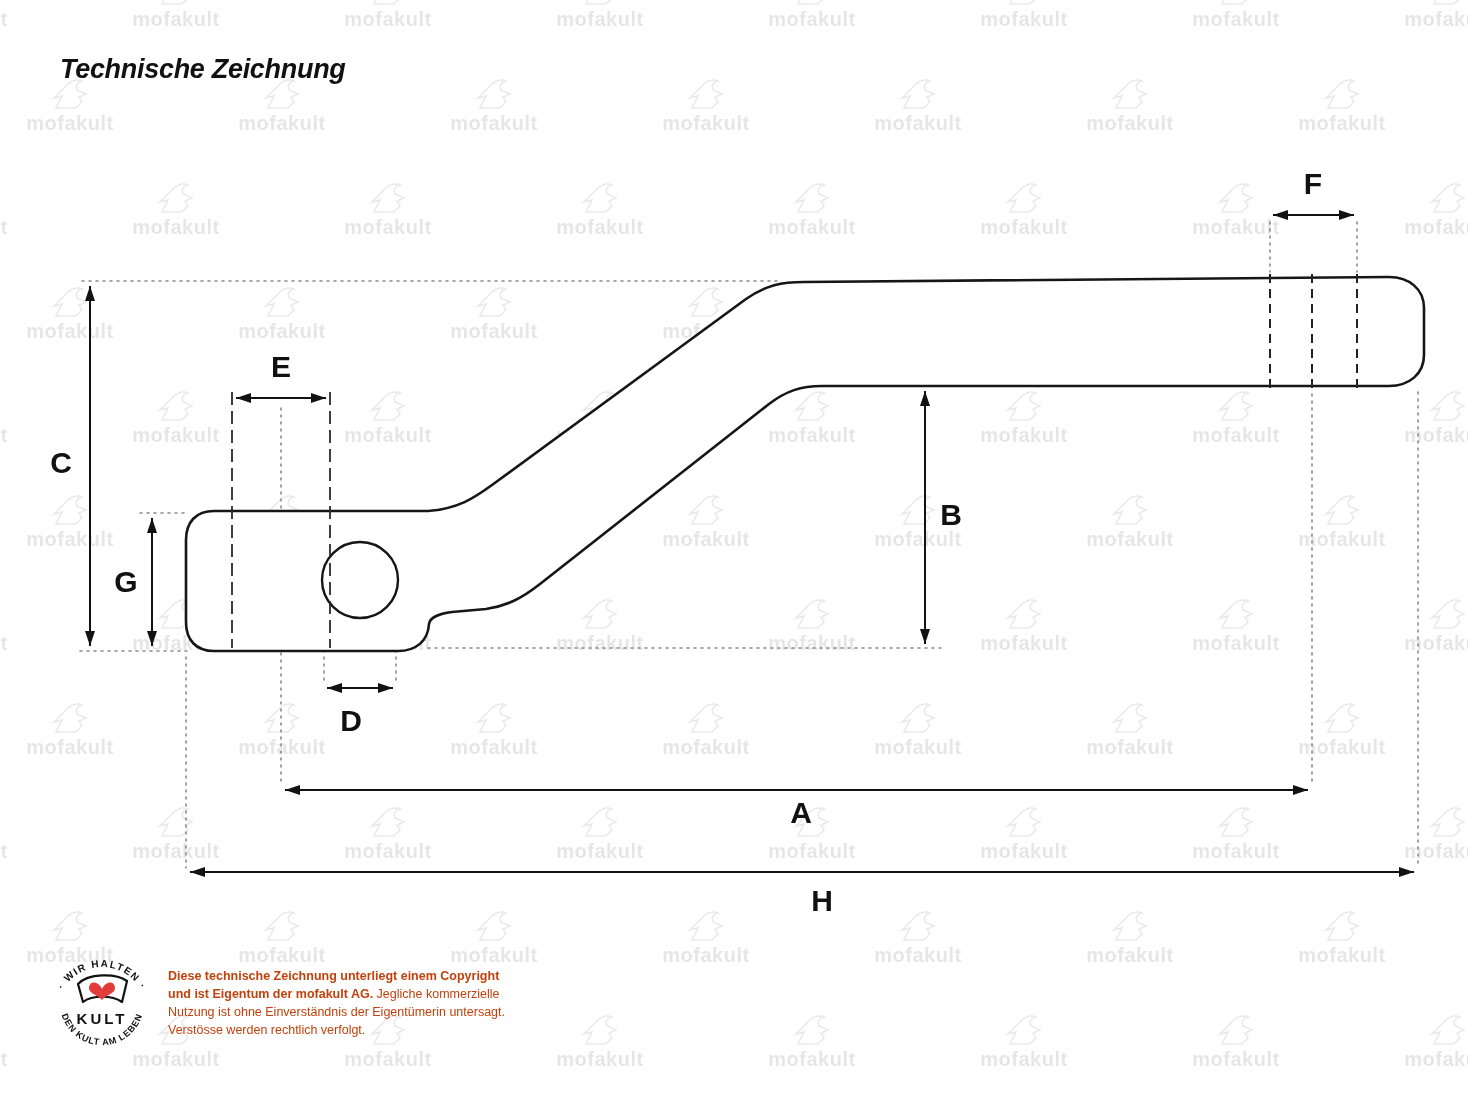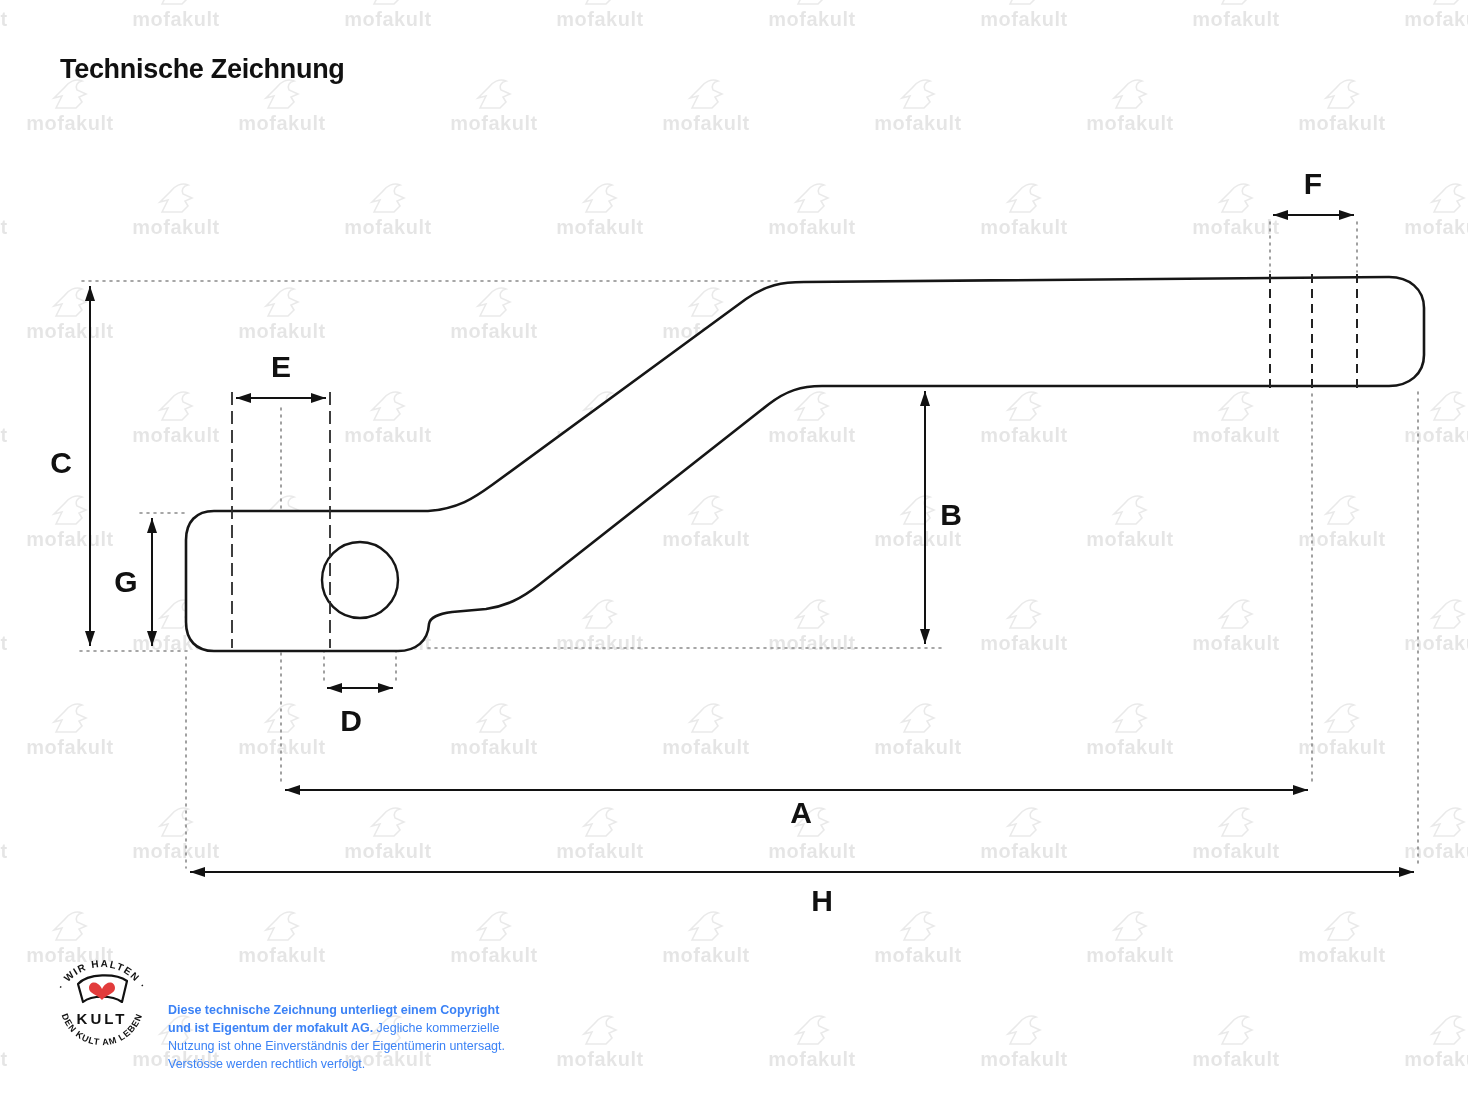--- a/index.html
+++ b/index.html
@@ -1,31 +1,31 @@
 <!DOCTYPE html>
 <html><head>
 <meta charset="utf-8">
 <style>
   html,body{margin:0;padding:0;background:#fff;}
   .canvas{position:relative;width:1468px;height:1101px;background:#ffffff;overflow:hidden;
           font-family:"Liberation Sans",sans-serif;}
   .layer{position:absolute;inset:0;}
   #page-title{position:absolute;left:60px;top:54px;font-size:27px;font-weight:700;
-              color:#111;letter-spacing:-0.3px;z-index:3;}
+              color:#111;letter-spacing:-0.3px;z-index:3;font-style:italic;}
   
   .part{fill:#ffffff;stroke:#161616;stroke-width:2.6;stroke-linejoin:round;}
   .hole{fill:#ffffff;stroke:#161616;stroke-width:2.4;}
   .dim{stroke:#121212;stroke-width:2;marker-start:url(#arr);marker-end:url(#arr);}
   .ext{stroke:#8a8a8a;stroke-width:1.6;stroke-dasharray:2 5;stroke-linecap:round;fill:none;}
   .cl{stroke:#2a2a2a;stroke-width:1.8;stroke-dasharray:13 6;fill:none;}
   .dash{stroke:#222222;stroke-width:2;stroke-dasharray:9 6;fill:none;}
   .dim-label{font:700 30px "Liberation Sans",sans-serif;fill:#111;text-anchor:middle;}
   
-  #copyright{position:absolute;left:168px;top:988px;width:352px;font-size:12.5px;
-             line-height:1.45;color:#3b82f6;z-index:3;}
+  #copyright{position:absolute;left:168px;top:954px;width:352px;font-size:12.5px;
+             line-height:1.45;color:#c2410c;z-index:3;}
   #copyright .b{font-weight:700;}
   .arc-text{font:600 10px "Liberation Sans",sans-serif;fill:#111;letter-spacing:1.5px;}
   .arc-text-bottom{font:600 9px "Liberation Sans",sans-serif;fill:#111;letter-spacing:0.8px;}
   .kult-text{font:700 15px "Liberation Sans",sans-serif;fill:#111;letter-spacing:3px;text-anchor:middle;}
 </style>
 </head>
 <body>
 
 <div class="canvas">
 

